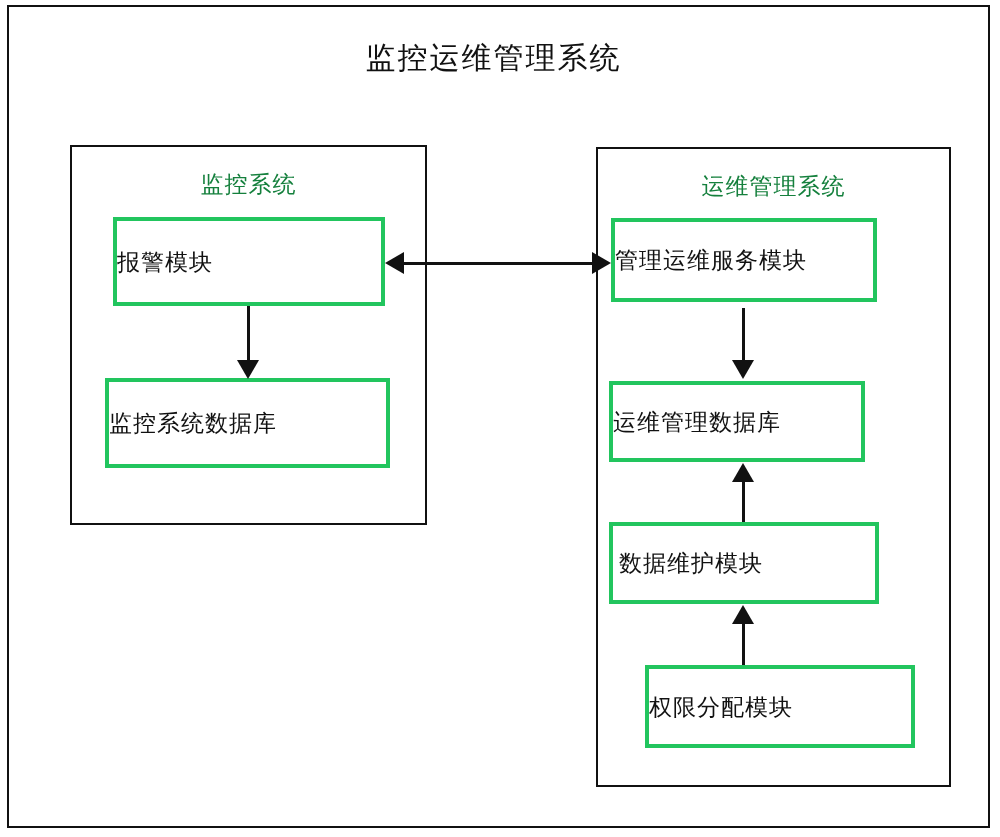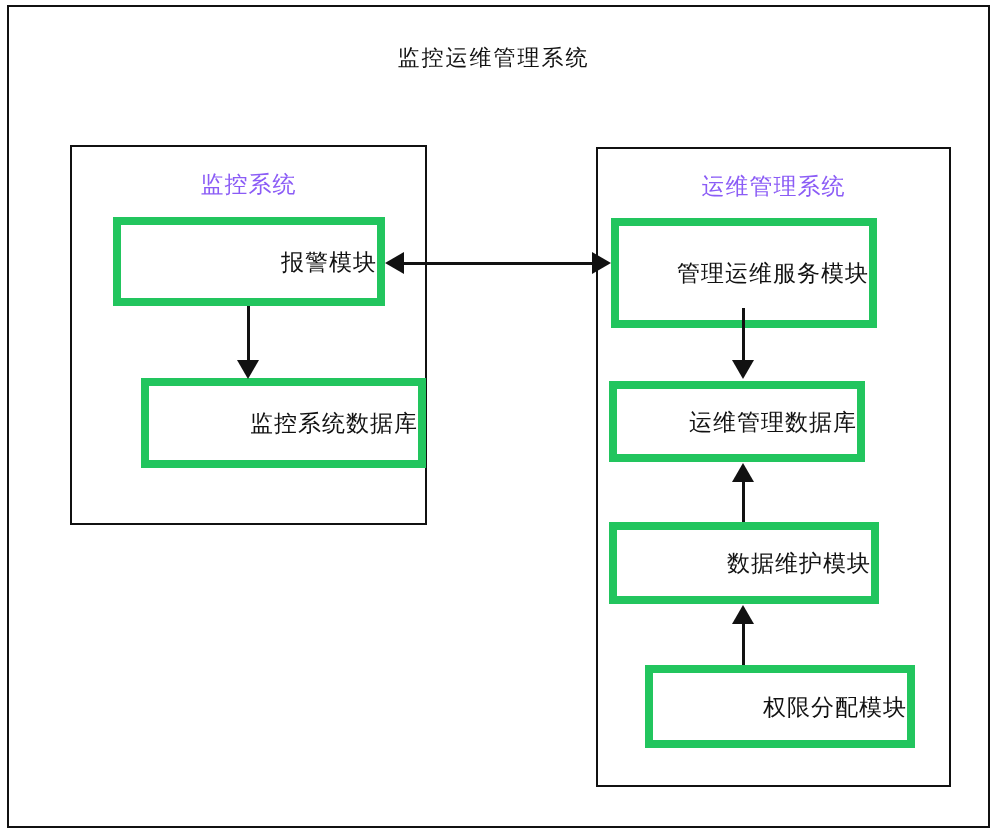--- a/index.html
+++ b/index.html
@@ -29,21 +29,21 @@
     box-sizing: border-box;
     background: #ffffff;
   }
   
   .diagram-title {
     position: absolute;
     left: 0;
     top: 38px;
     width: 987px;
     text-align: center;
-    font-size: 22px;
+    font-size: 30px;
     line-height: 40px;
     color: #111111;
     letter-spacing: 2px;
     font-weight: 500;
     white-space: nowrap;
   }
   
   .subsystem {
     position: absolute;
     border: 2px solid #111111;
@@ -51,59 +51,59 @@
     background: #ffffff;
   }
   .subsystem-title {
     position: absolute;
     left: 0;
     width: 100%;
     top: 22px;
     text-align: center;
     font-size: 23px;
     line-height: 30px;
-    color: #8b5cf6;
+    color: #15803d;
     letter-spacing: 1px;
     white-space: nowrap;
   }
   #monitor-system {
     left: 70px;
     top: 145px;
     width: 357px;
     height: 380px;
   }
   #ops-system {
     left: 565px;
     top: 147px;
     width: 355px;
     height: 640px;
     margin-left: 31px;
   }
   
   .module-box {
     position: absolute;
-    border: 8px solid #22c55e;
+    border: 4px solid #22c55e;
     box-sizing: border-box;
     background: #ffffff;
     display: flex;
     align-items: center;
-    justify-content: flex-end;
+    justify-content: flex-start;
   }
   .module-label {
     font-size: 23px;
     line-height: 30px;
     color: #111111;
     letter-spacing: 1px;
     white-space: nowrap;
   }
   #box-alarm        { left: 113px; top: 217px; width: 272px; height: 89px; }
-  #box-monitor-db   { left: 105px; top: 378px; width: 285px; height: 90px; margin-left: 36px; }
-  #box-ops-service  { left: 611px; top: 218px; width: 266px; height: 110px; }
+  #box-monitor-db   { left: 105px; top: 378px; width: 285px; height: 90px; }
+  #box-ops-service  { left: 611px; top: 218px; width: 266px; height: 84px; }
   #box-ops-db       { left: 609px; top: 381px; width: 256px; height: 81px; }
-  #box-data-maint   { left: 609px; top: 522px; width: 270px; height: 82px; }
+  #box-data-maint   { left: 609px; top: 522px; width: 270px; height: 82px; padding-left: 6px; }
   #box-auth-alloc   { left: 609px; top: 665px; width: 270px; height: 83px; margin-left: 36px; }
 
   
   .conn-line {
     position: absolute;
     background: #111111;
   }
   .v-line { width: 3px; }
   .h-line { height: 3px; }
 

